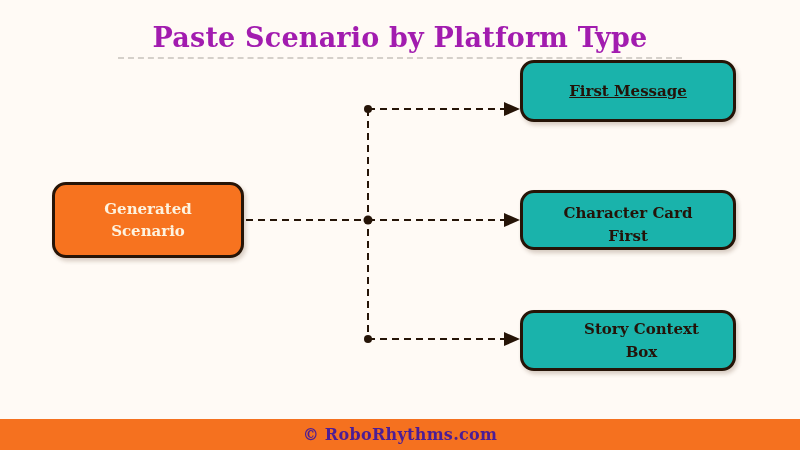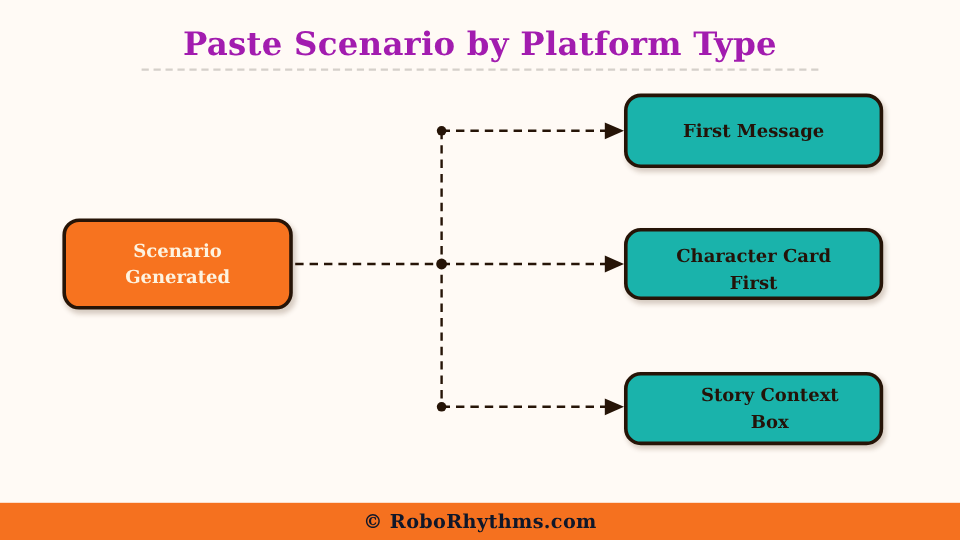--- a/index.html
+++ b/index.html
@@ -57,36 +57,36 @@
     height: 76px;
     background: #f7731f;
     color: #fdf3e0;
   }
   .node-target {
     left: 520px;
     width: 216px;
     background: #1ab3ab;
     color: #241309;
   }
-  .node-target-1 { top: 78px;  height: 62px; }
+  .node-target-1 { top: 60px;  height: 62px; text-decoration: underline; }
   .node-target-2 { top: 190px; height: 60px; justify-content: flex-end; }
   .node-target-3 { top: 310px; height: 61px; padding-left: 27px; }
   .footer-bar {
     position: absolute;
     left: 0;
     top: 419px;
     width: 800px;
     height: 31px;
     background: #f5711f;
     display: flex;
     align-items: center;
     justify-content: center;
   }
   .footer-text {
-    color: #0f172a;
+    color: #4c1d95;
     font-size: 16px;
     font-weight: bold;
     letter-spacing: 0.3px;
   }
 </style>
 </head>
 <body>
 
 <div class="stage">
 
@@ -108,22 +108,22 @@
     <circle cx="368" cy="109" r="4" fill="#261407"></circle>
     <circle cx="368" cy="220" r="4.5" fill="#261407"></circle>
     <circle cx="368" cy="339" r="4" fill="#261407"></circle>
 
     <polygon points="504,102 520,109 504,116" fill="#261407"></polygon>
     <polygon points="504,213 520,220 504,227" fill="#261407"></polygon>
     <polygon points="504,332 520,339 504,346" fill="#261407"></polygon>
   </svg>
 
   <div class="node node-source">
+    <span>Generated</span>
     <span>Scenario</span>
-    <span>Generated</span>
   </div>
 
   <div class="node node-target node-target-1">
     <span>First Message</span>
     <span></span>
   </div>
 
   <div class="node node-target node-target-2">
     <span>Character Card</span>
     <span>First</span>

